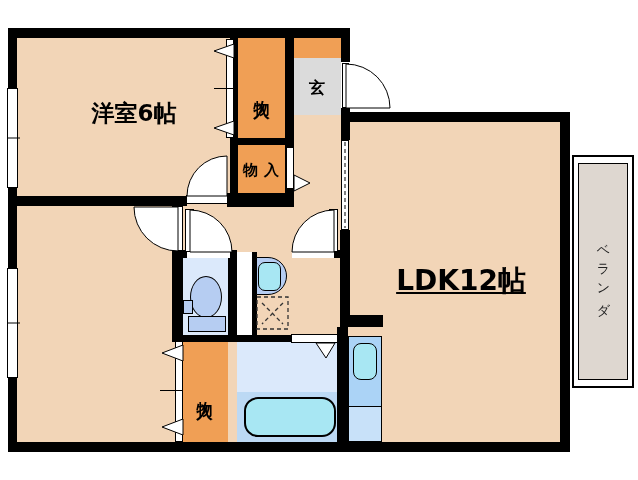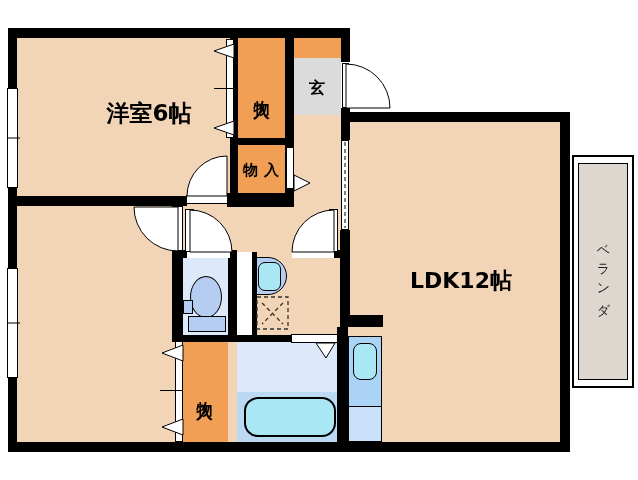--- a/index.html
+++ b/index.html
@@ -108,21 +108,21 @@
       <line x1="214" y1="88.5" x2="234" y2="88.5"></line>
       <line x1="160" y1="390.5" x2="183" y2="390.5"></line>
     </g>
     <g stroke="#333333" stroke-width="1.3" fill="none" stroke-dasharray="4,3">
       <rect x="257" y="297" width="31" height="32"></rect>
       <line x1="262" y1="303" x2="283" y2="324"></line>
       <line x1="283" y1="303" x2="262" y2="324"></line>
     </g>
   </svg>
 
-  <div class="lbl" style="left:149px;top:113px;font-size:23px;">洋室6帖</div>
-  <div class="lbl" style="left:461px;top:281px;font-size:22px;">LDK12帖</div>
+  <div class="lbl" style="left:134px;top:113px;font-size:23px;">洋室6帖</div>
+  <div class="lbl" style="left:461px;top:281px;font-size:28px;text-decoration:underline;">LDK12帖</div>
   <div class="lbl" style="left:317px;top:88px;font-size:16px;">玄</div>
   <div class="lbl vert" style="left:261px;top:90px;font-size:16px;letter-spacing:3px;">物入</div>
   <div class="lbl" style="left:264px;top:170px;font-size:15px;letter-spacing:6px;">物入</div>
   <div class="lbl vert" style="left:204px;top:391px;font-size:16px;letter-spacing:3px;">物入</div>
   <div class="lbl vert" style="left:603px;top:274px;font-size:13px;font-weight:normal;color:#222;letter-spacing:5px;">ベランダ</div>
 
 </div>
 
 </body></html>

